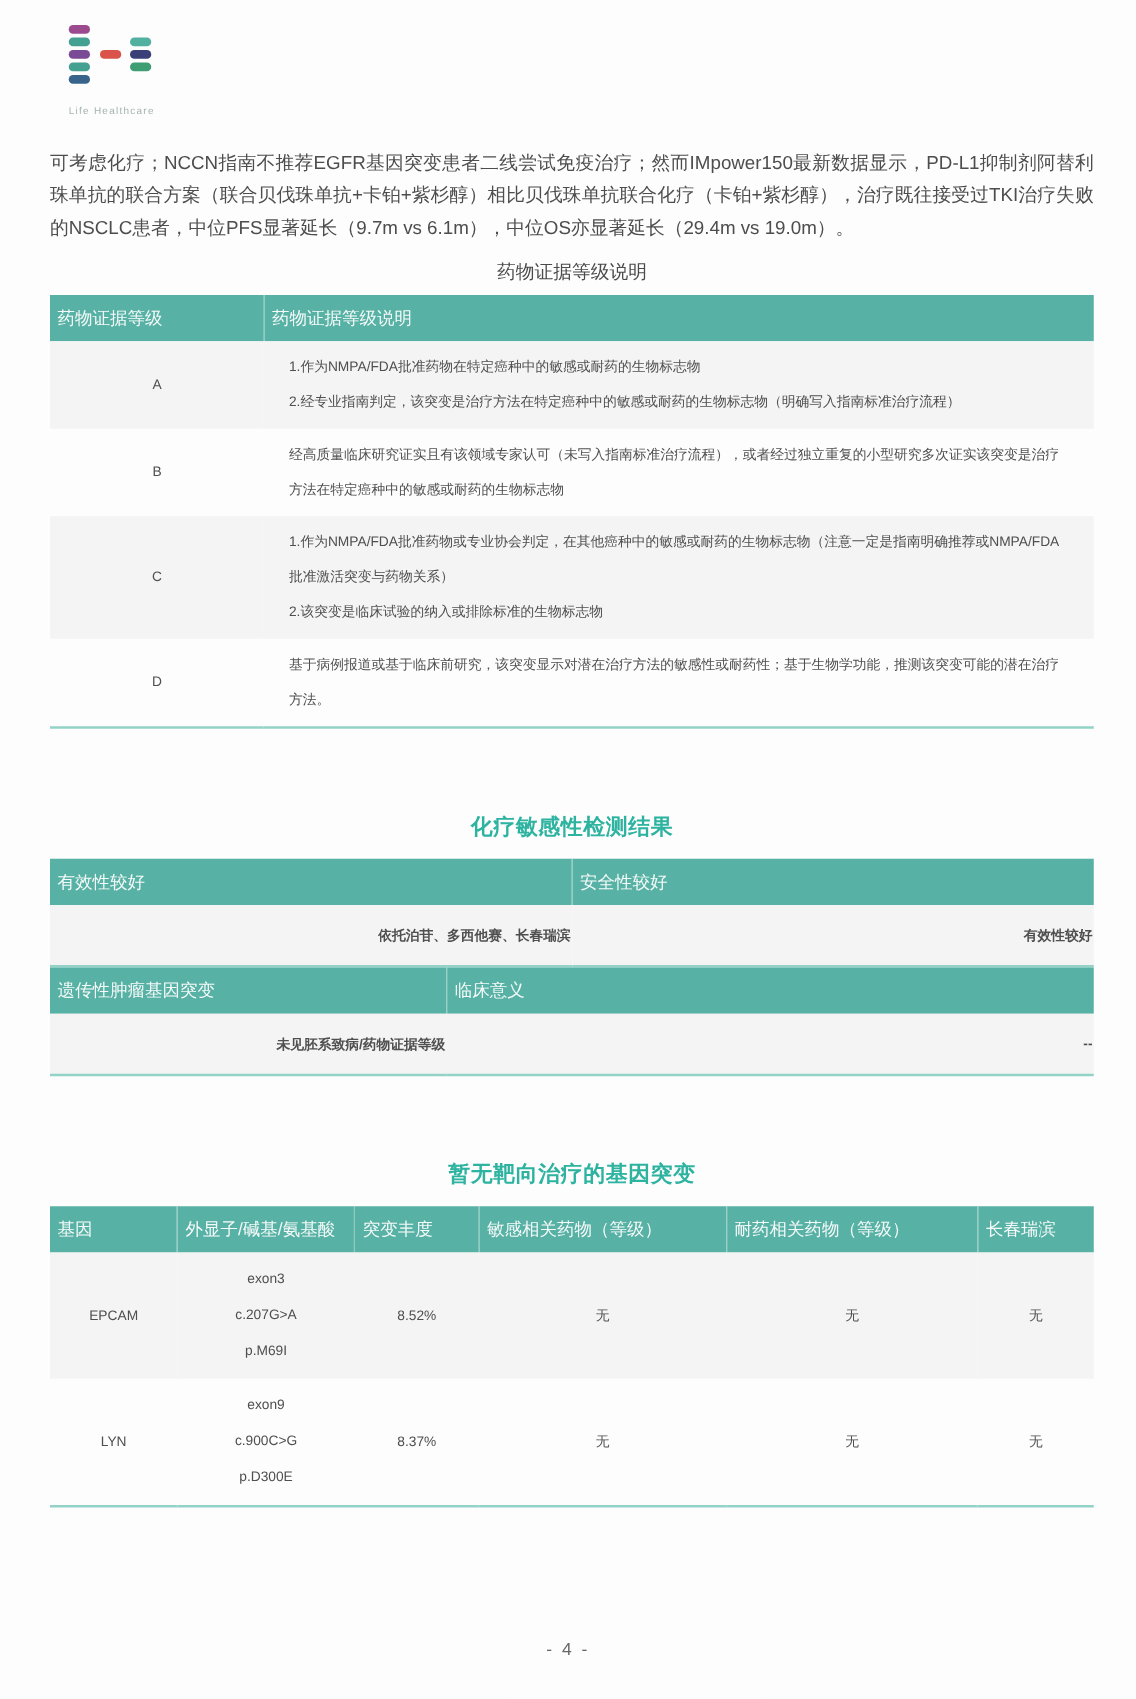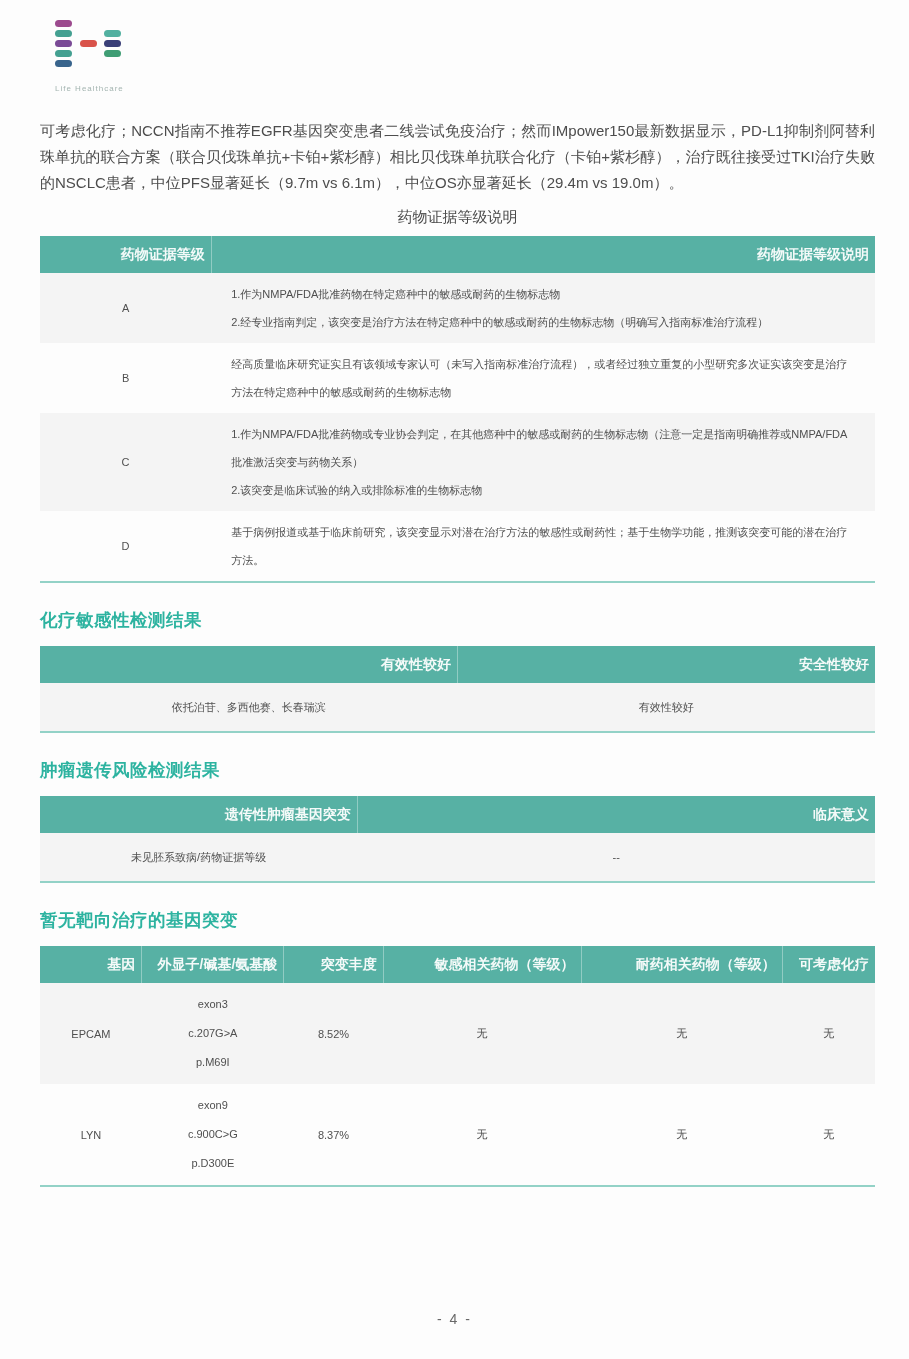--- a/index.html
+++ b/index.html
@@ -28,39 +28,39 @@
   .logo-sub  { font-size:8px;  color:#a3b4b0; letter-spacing:1px; margin-top:16px; }
 
   
   .intro { margin:12px 0 0; font-size:15px; line-height:26px; text-align:justify; color:#4d4d4d; }
 
   
   .caption { text-align:center; font-size:15px; color:#4a4a4a; margin:12px 0 9px; }
   table { width:100%; border-collapse:collapse; table-layout:fixed; }
   .rpt-table { border-bottom:2px solid #93d2c7; }
   th {
-    background:#57b1a4; color:#f4faf9; font-weight:bold;
-    font-size:14px; height:37px; padding:0 6px; text-align:right;margin-top:23px;
+    background:#57b1a4; color:#f4faf9; font-weight:normal;
+    font-size:14px; height:37px; padding:0 6px; text-align:left;margin-top:23px;
   }
   th + th { border-left:1px solid rgba(255,255,255,0.35); }
   td { font-size:11px; color:#4f4f4f; }
   tr.stripe { background:#f4f4f4; }
 
   .evidence td.level { text-align:center; }
   .evidence td.desc  { padding:7px 26px 7px 20px; }
   .evidence td.desc div { line-height:28px; }
 
-  .simple td { height:46px; text-align:center; }
+  .simple td { height:46px; text-align:right;font-weight:bold; }
 
   .mut td { text-align:center; padding:7px 4px; vertical-align:middle; }
   .mut .exon-cell div { line-height:29px; }
 
   .section {
     font-size:17.5px; color:#2db3a0; font-weight:bold;
-    margin:25px 0 14px; letter-spacing:0.5px;
+    margin:66px 0 14px; letter-spacing:0.5px;text-align:center;
   }
 
   
   .footer {
     position:absolute; left:0; right:0; bottom:32px;
     text-align:center; font-size:14px; color:#686868; letter-spacing:2px;
   }
 </style>
 </head>
 <body>
@@ -141,21 +141,20 @@
         </tr>
       </thead>
       <tbody>
         <tr class="stripe">
           <td>依托泊苷、多西他赛、长春瑞滨</td>
           <td>有效性较好</td>
         </tr>
       </tbody>
     </table>
 
-    <div class="section">肿瘤遗传风险检测结果</div>
     <table class="rpt-table simple">
       <colgroup>
           <col style="width:38%">
           <col style="width:62%">
         </colgroup>
       <thead>
         <tr>
           <th>遗传性肿瘤基因突变</th>
           <th>临床意义</th>
         </tr>
@@ -178,21 +177,21 @@
           <col style="width:24.1%">
           <col style="width:11.1%">
       </colgroup>
       <thead>
         <tr>
           <th>基因</th>
           <th>外显子/碱基/氨基酸</th>
           <th>突变丰度</th>
           <th>敏感相关药物（等级）</th>
           <th>耐药相关药物（等级）</th>
-          <th>可考虑化疗</th>
+          <th>长春瑞滨</th>
         </tr>
       </thead>
       <tbody>
         <tr class="stripe">
           <td>EPCAM</td>
           <td class="exon-cell">
             <div>exon3</div>
             <div>c.207G&gt;A</div>
             <div>p.M69I</div>
           </td>

